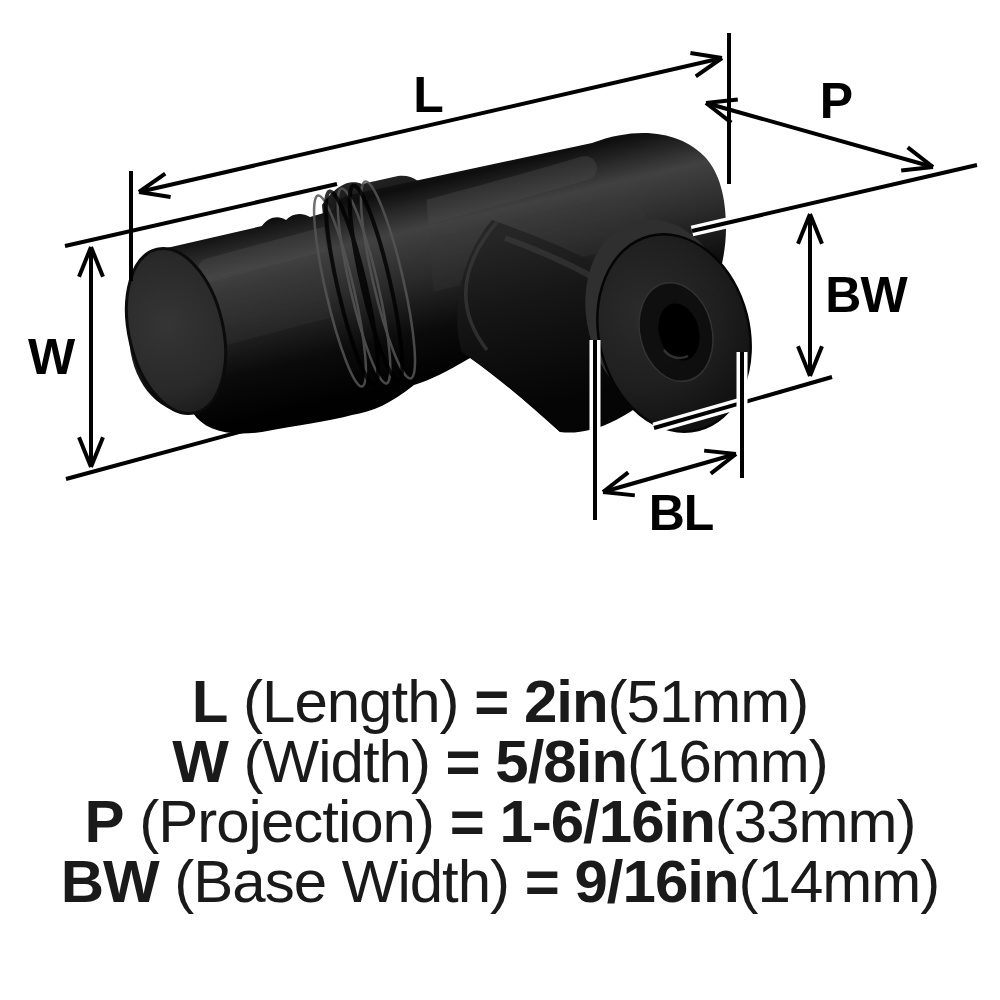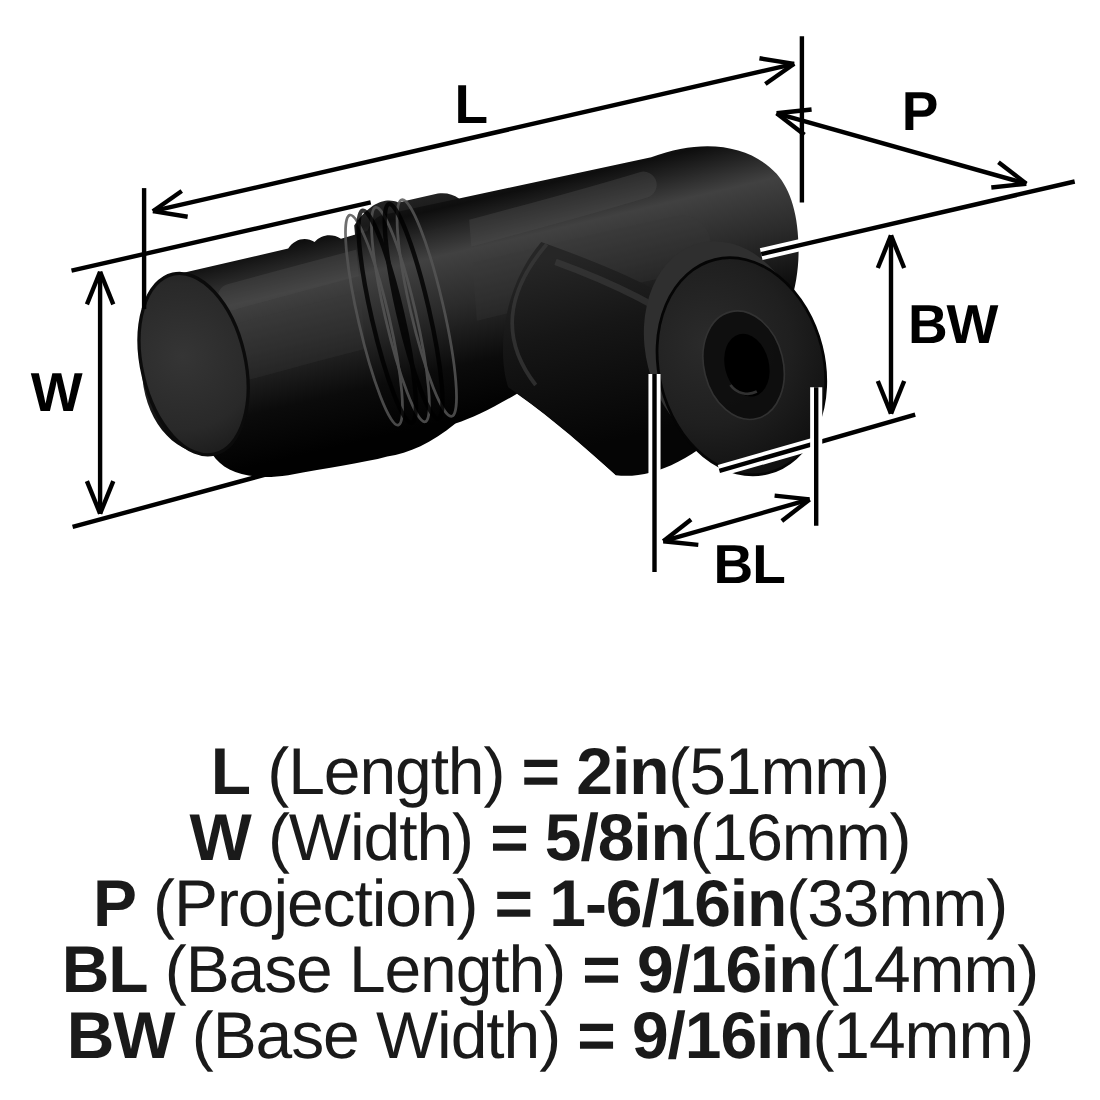--- a/index.html
+++ b/index.html
@@ -156,15 +156,14 @@
   <text class="dim-label" x="836" y="118" text-anchor="middle">P</text>
   <text class="dim-label" x="51" y="374" text-anchor="middle">W</text>
   <text class="dim-label" x="866" y="312" text-anchor="middle">BW</text>
   <text class="dim-label" x="681" y="530" text-anchor="middle">BL</text>
 </svg>
 
 <div id="legend">
   <div class="legend-row"><span class="lg-b">L</span> <span class="lg-r">(Length)</span> <span class="lg-b">=</span> <span class="lg-b">2in</span><span class="lg-r">(51mm)</span></div>
   <div class="legend-row"><span class="lg-b">W</span> <span class="lg-r">(Width)</span> <span class="lg-b">=</span> <span class="lg-b">5/8in</span><span class="lg-r">(16mm)</span></div>
   <div class="legend-row"><span class="lg-b">P</span> <span class="lg-r">(Projection)</span> <span class="lg-b">=</span> <span class="lg-b">1-6/16in</span><span class="lg-r">(33mm)</span></div>
-  <div class="legend-row"><span class="lg-b">BL</span> <span class="lg-r">(Base Length)</span> <span class="lg-b">=</span> <span class="lg-b">9/16in</span><span class="lg-r">(14mm)</span></div>
   <div class="legend-row"><span class="lg-b">BW</span> <span class="lg-r">(Base Width)</span> <span class="lg-b">=</span> <span class="lg-b">9/16in</span><span class="lg-r">(14mm)</span></div>
 </div>
 
 </body></html>

